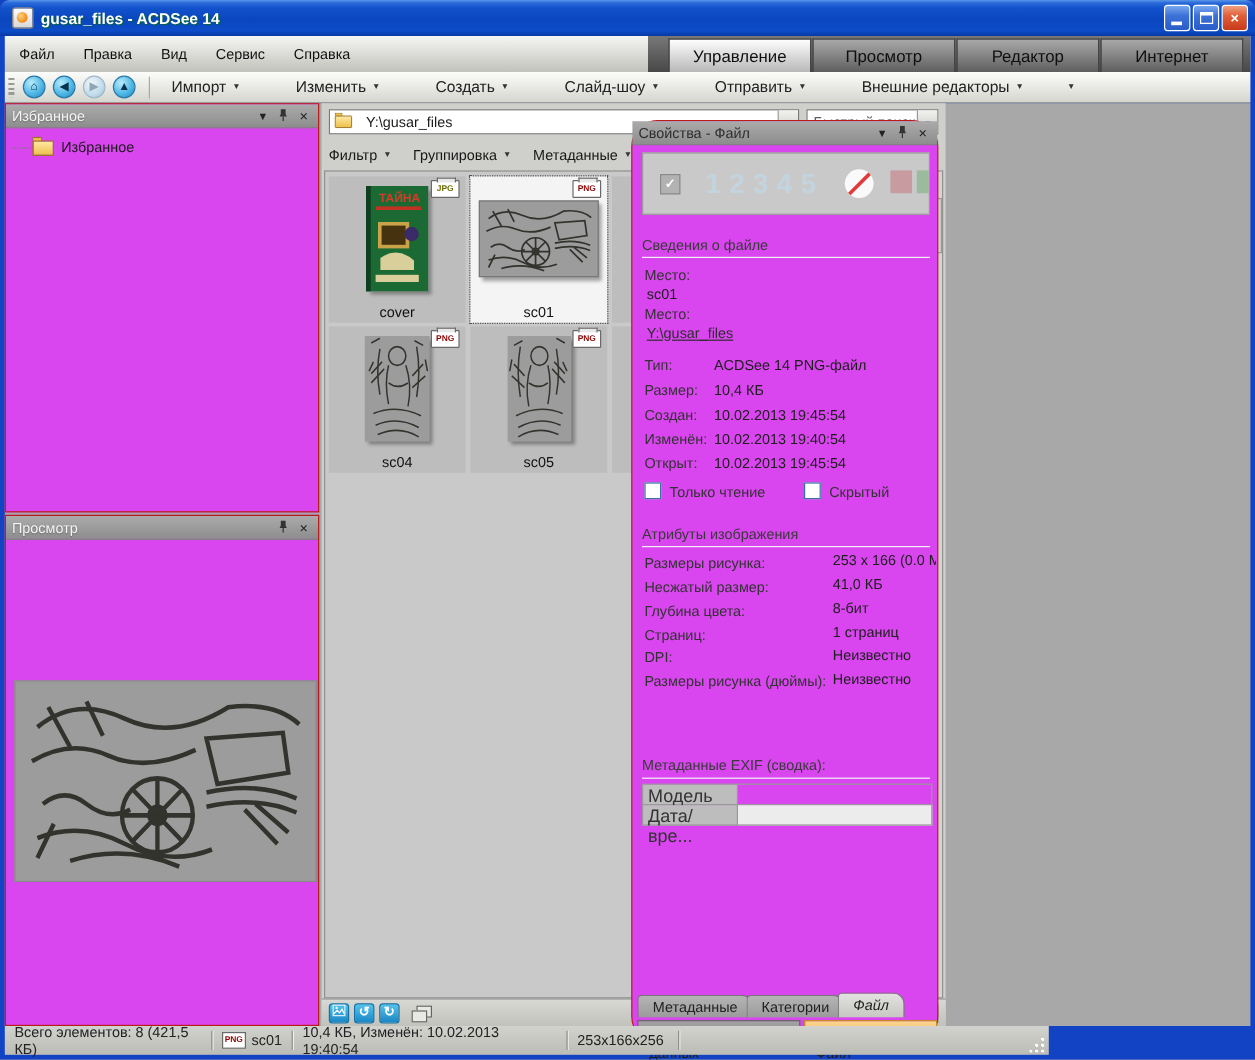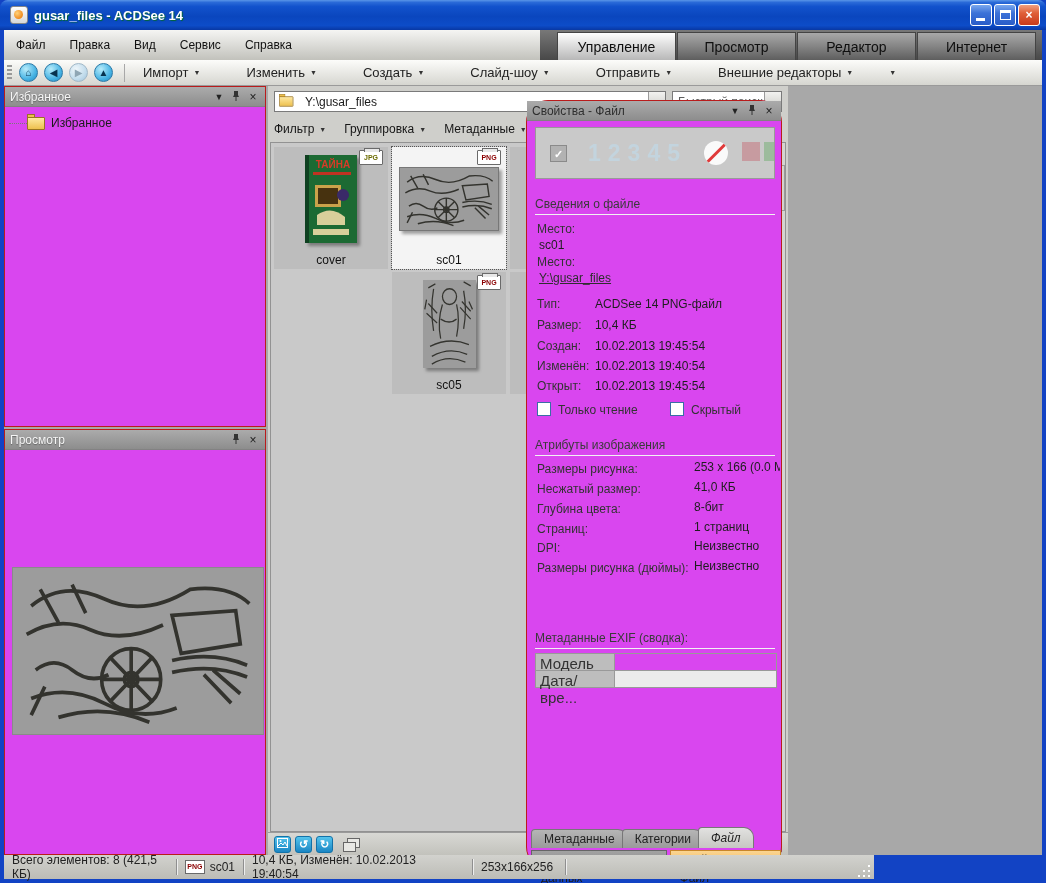--- a/index.html
+++ b/index.html
@@ -399,20 +399,29 @@
             <svg class="thumb" width="56" height="89" viewBox="0 0 60 90" preserveAspectRatio="none">
               <g transform="translate(60,0) scale(-1,1)">
                 <use href="#sketchP"></use>
               </g>
             </svg>
           </div>
         <div class="badge">PNG</div>
         <div class="tile-name">sc03</div>
       </div>
 
+      <div class="tile" style="left:3px;top:129px;">
+        <div class="thumbwrap">
+            <svg class="thumb" width="54" height="88" viewBox="0 0 60 90" preserveAspectRatio="none">
+              <use href="#sketchP"></use>
+            </svg>
+          </div>
+        <div class="badge">PNG</div>
+        <div class="tile-name">sc04</div>
+      </div>
       <div class="tile" style="left:121px;top:129px;">
         <div class="thumbwrap">
             <svg class="thumb" width="53" height="88" viewBox="0 0 60 90" preserveAspectRatio="none">
               <g transform="translate(60,0) scale(-1,1)">
                 <use href="#sketchP"></use>
               </g>
             </svg>
           </div>
         <div class="badge">PNG</div>
         <div class="tile-name">sc05</div>

